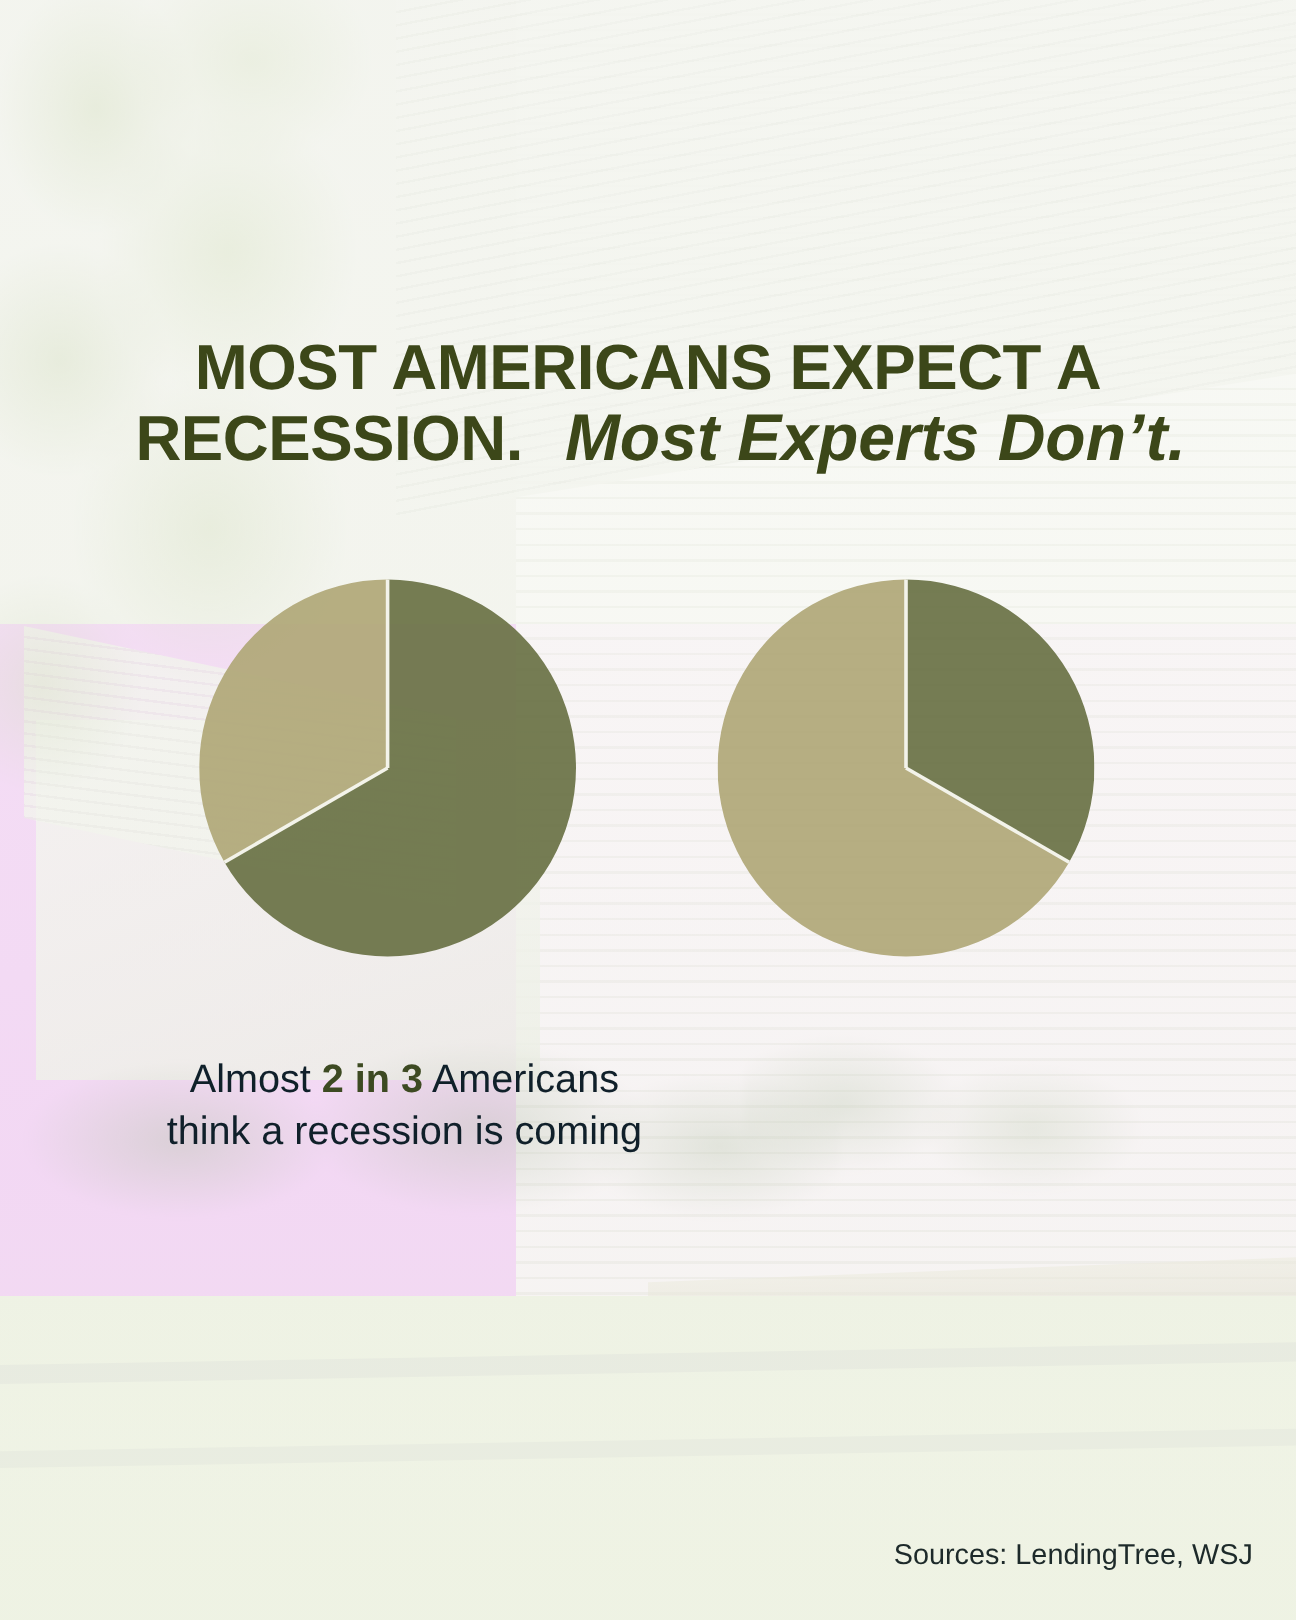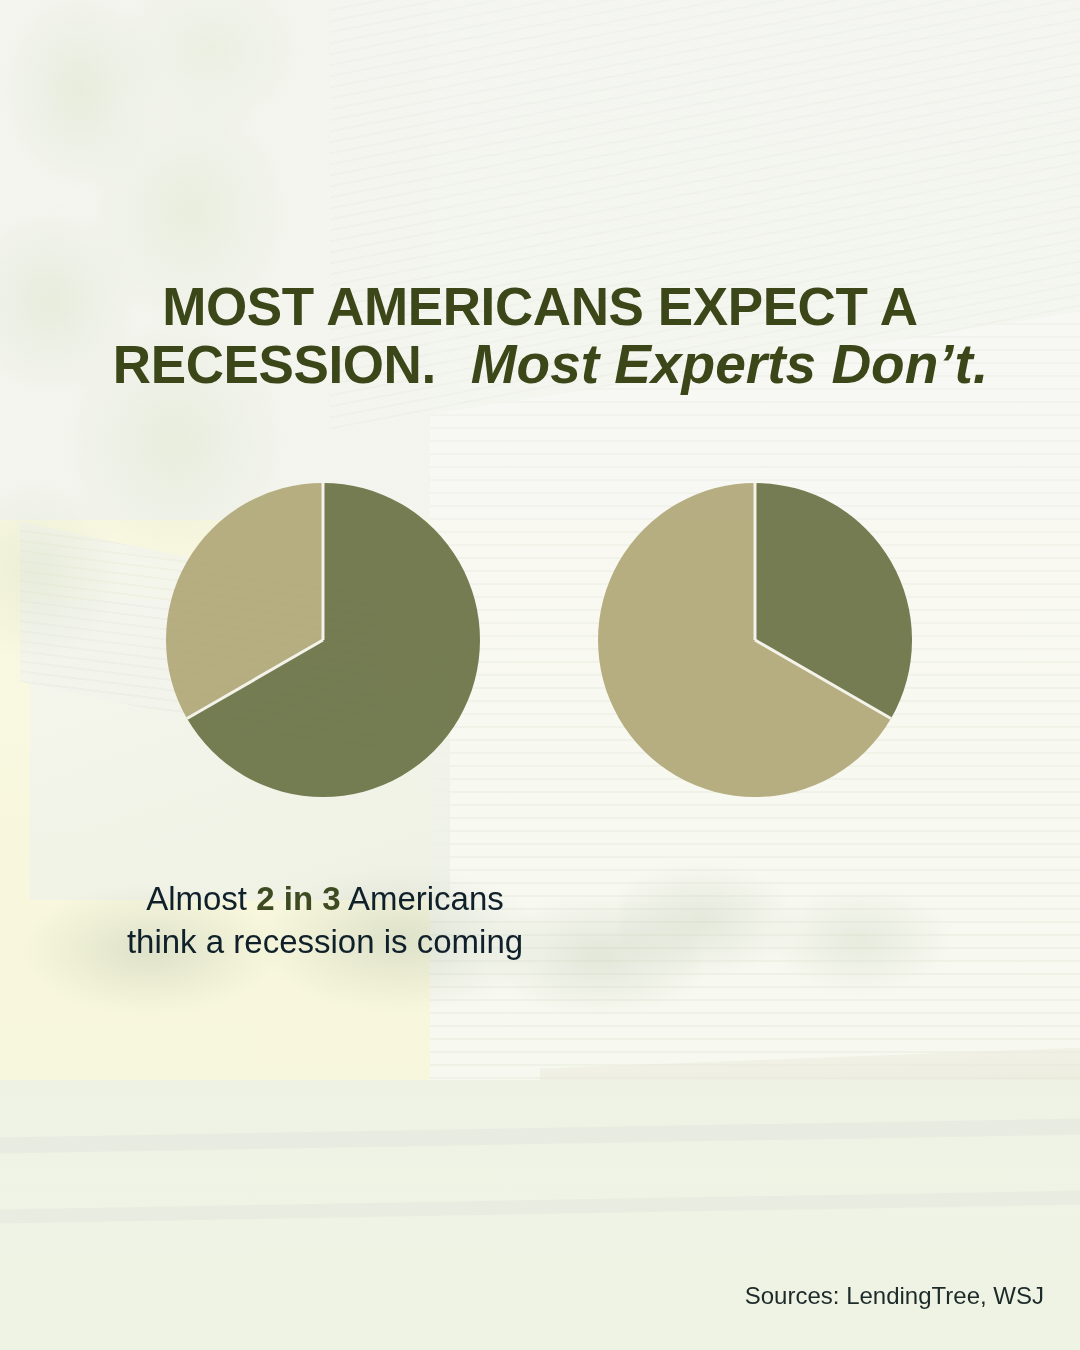--- a/index.html
+++ b/index.html
@@ -166,21 +166,21 @@
   
   .sources {
     position:absolute; right:36px; bottom:40px;
     font-family:"Liberation Sans", sans-serif;
     font-size:24px;
   }
 </style>
 </head>
 <body>
 
-<div id="canvas" style="background-color: #fef9c3;">
+<div id="canvas" style="background-color: #f0abfc;">
 
   <div class="bg-layer">
     <div class="bg-sky"></div>
     <div class="bg-house"></div>
     <div class="bg-roof"></div>
     <div class="bg-porch"></div>
     <div class="bg-porch-roof"></div>
     <div class="bg-tree"></div>
     <div class="bg-shrub"></div>
     <div class="bg-shrub-right"></div>
@@ -215,20 +215,20 @@
 
       <path id="pie-right-dark" d="M 157 159 L 157 2 A 157 157 0 0 1 292.97 237.5 Z" fill="#6b7246" style="opacity: 0.93;"></path>
 
       <path id="pie-right-light" d="M 157 159 L 292.97 237.5 A 157 157 0 1 1 157 2 Z" fill="#b0a878" style="opacity: 0.93;"></path>
       <line id="pie-right-div1" x1="157" y1="159" x2="157" y2="2" stroke="#f3f3ea" stroke-width="3"></line>
       <line id="pie-right-div2" x1="157" y1="159" x2="292.97" y2="237.5" stroke="#f3f3ea" stroke-width="3"></line>
     </svg>
 
   </div>
 
-  <div id="caption-left" class="caption" style="color: rgb(16, 32, 42);">
+  <div id="caption-left" class="caption" style="color: rgb(16, 32, 42); margin-left: 12px;">
     <span>Almost </span><span class="cap-accent" style="color: rgb(61, 74, 34);">2 in 3</span><span> Americans think a recession is coming</span>
   </div>
 
 
   <div class="sources" style="color: rgb(29, 42, 42);">Sources: LendingTree, WSJ</div>
 
 </div>
 
 </body></html>

